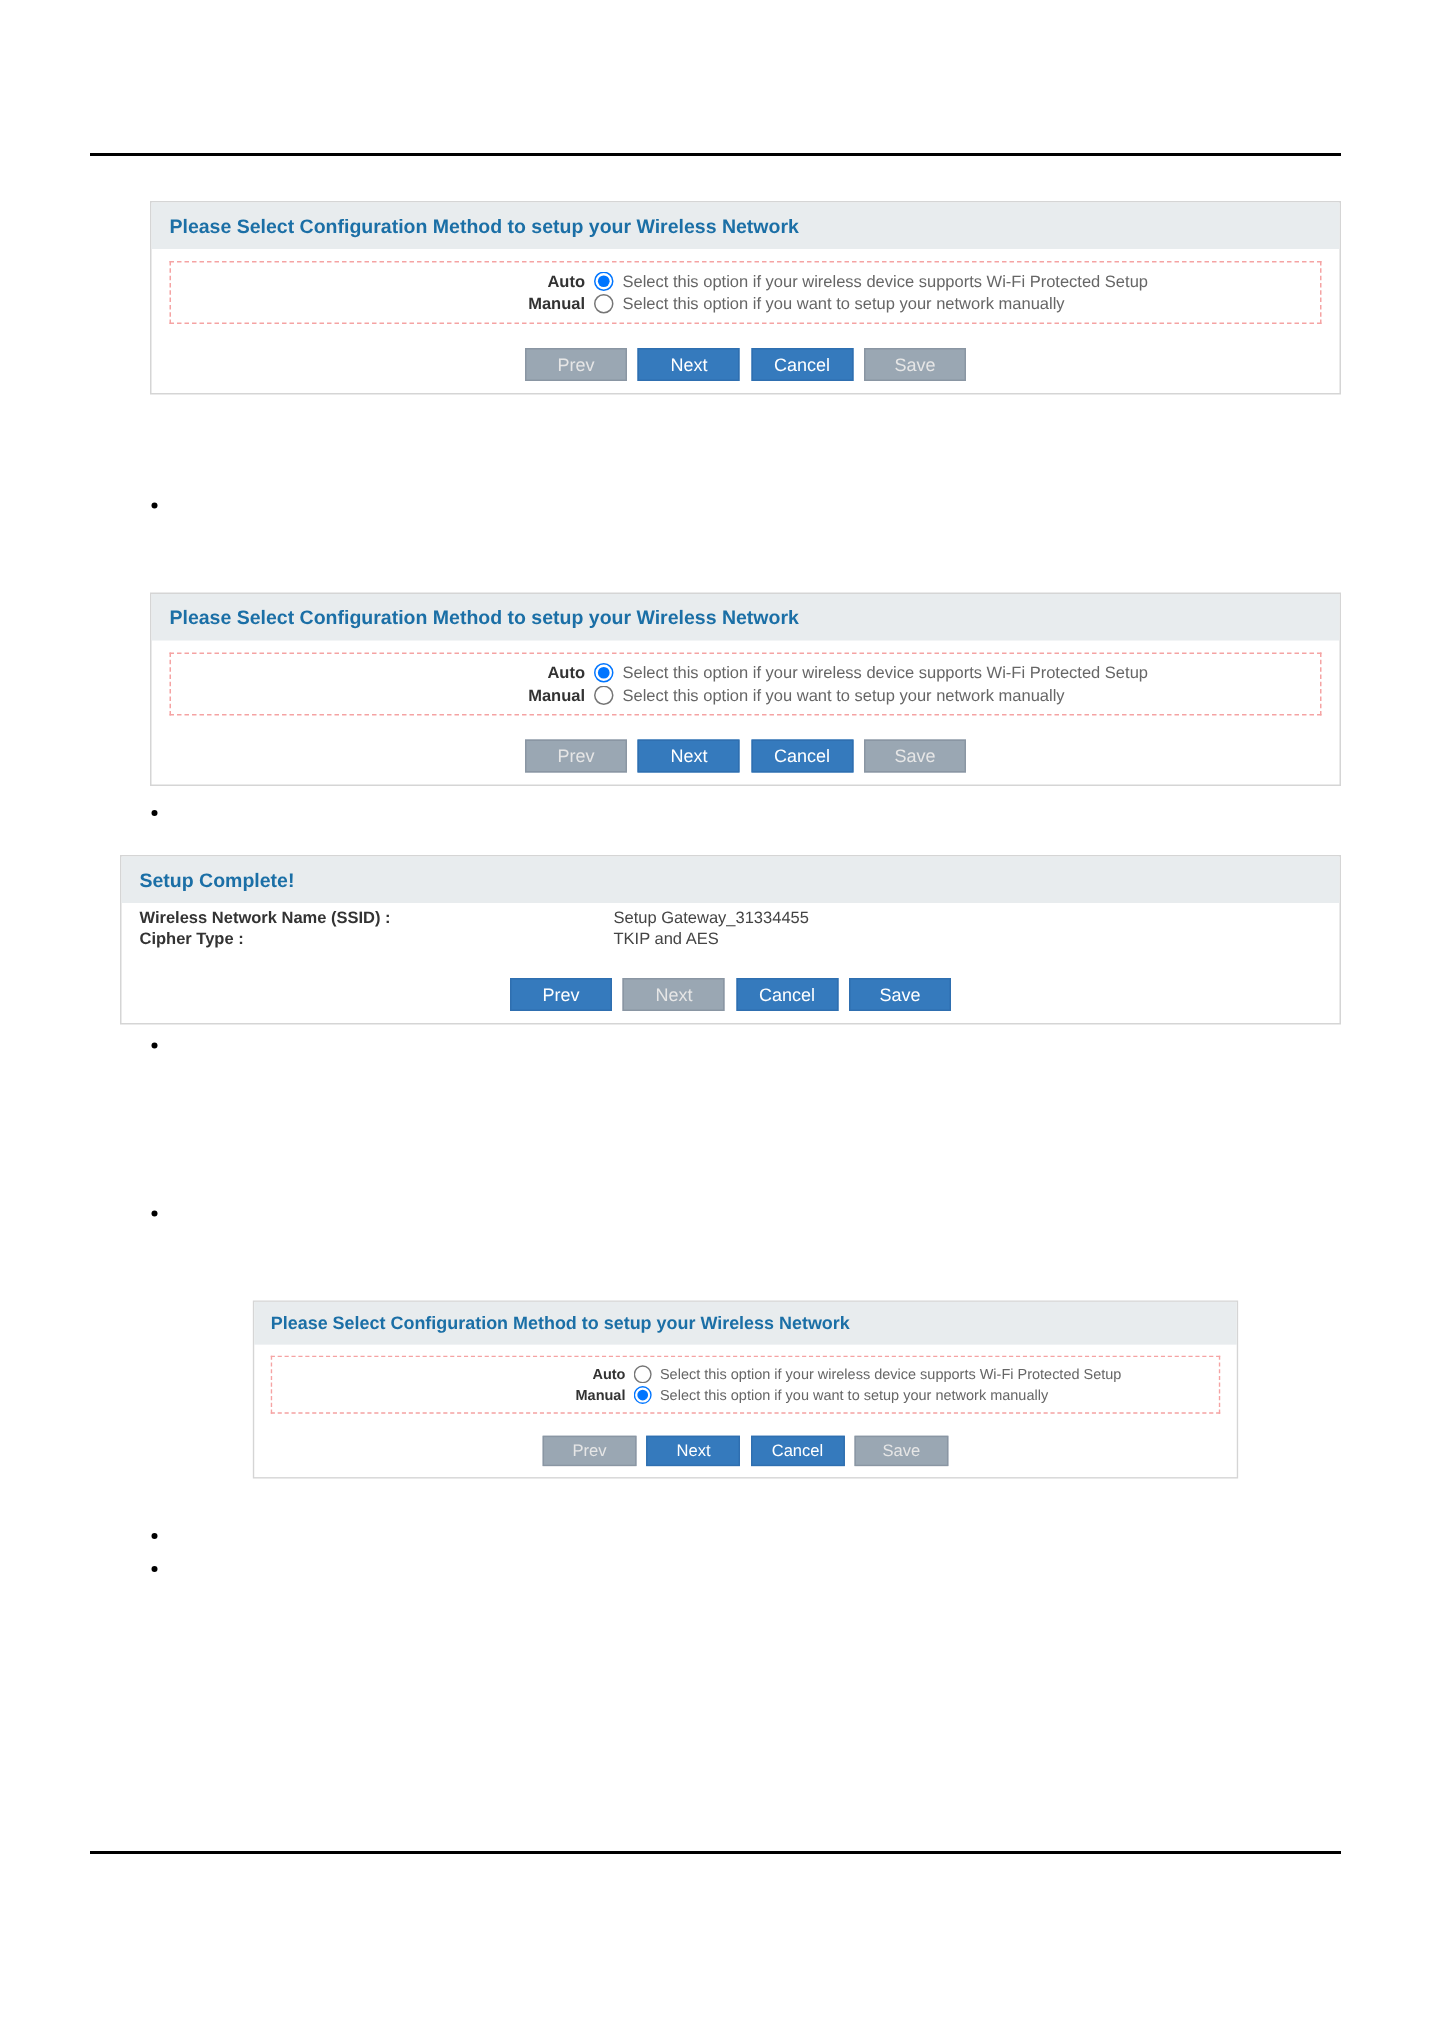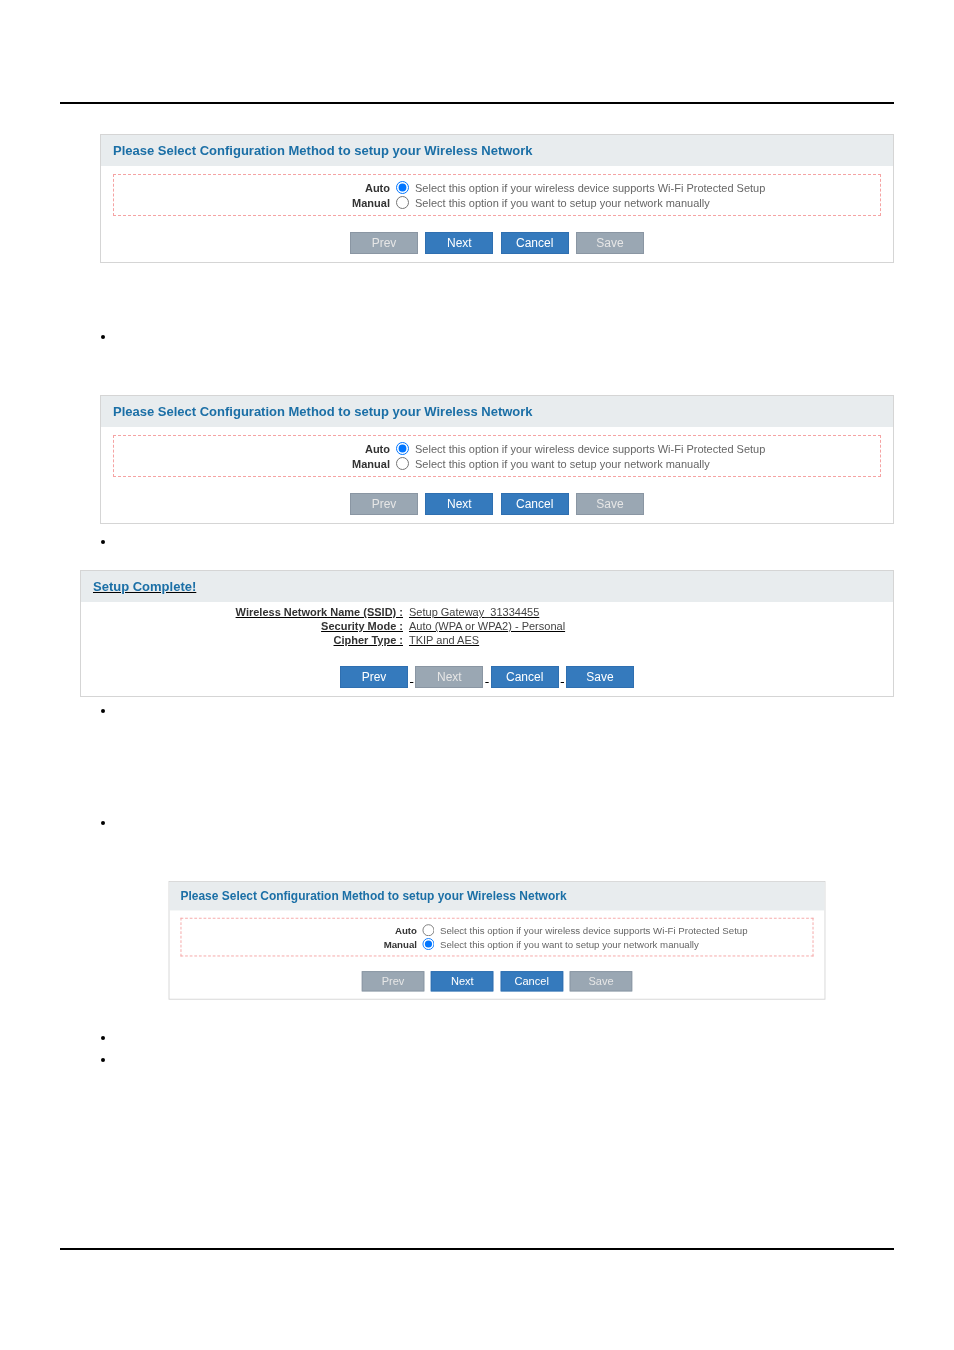--- a/index.html
+++ b/index.html
@@ -83,38 +83,37 @@
     text-align: center;
   }
   .btn.disabled {
     background: #9aa7b3;
     border-color: #8a96a3;
     color: #e6e6e6;
   }
 
   .panel3 {
     margin: 0 0 0 20px;
-    text-decoration: underline;
   }
   .panel3 .summary {
     font-family: Arial, Helvetica, sans-serif;
     font-size: 11px;
     color: #d08a2a;
     font-weight: bold;
     padding: 4px 8px 10px 8px;
   }
   .kv {
     font-family: Arial, Helvetica, sans-serif;
     font-size: 11px;
     display: flex;
     margin: 2px 0;
   }
   .kv .k {
     flex: 0 0 310px;
-    text-align: right;
+    text-align: left;
     font-weight: bold;
     padding-right: 6px;
     color: #333;
   }
   .kv .v {
     color: #444;
   }
 
   .panel4 {
     margin-left: 80px;
@@ -205,24 +204,20 @@
   </ul>
 
   <div class="panel panel3">
     <div class="panel-hdr">Setup Complete!</div>
     <div class="panel-body">
       <div class="kv">
           <span class="k">Wireless Network Name (SSID) :</span>
           <span class="v">Setup Gateway_31334455</span>
         </div>
       <div class="kv">
-          <span class="k">Security Mode :</span>
-          <span class="v">Auto (WPA or WPA2) - Personal</span>
-        </div>
-      <div class="kv">
           <span class="k">Cipher Type :</span>
           <span class="v">TKIP and AES</span>
         </div>
       <div class="btn-row" style="margin-top:20px;">
         <span class="btn">Prev</span>
         <span class="btn disabled">Next</span>
         <span class="btn">Cancel</span>
         <span class="btn">Save</span>
       </div>
     </div>

